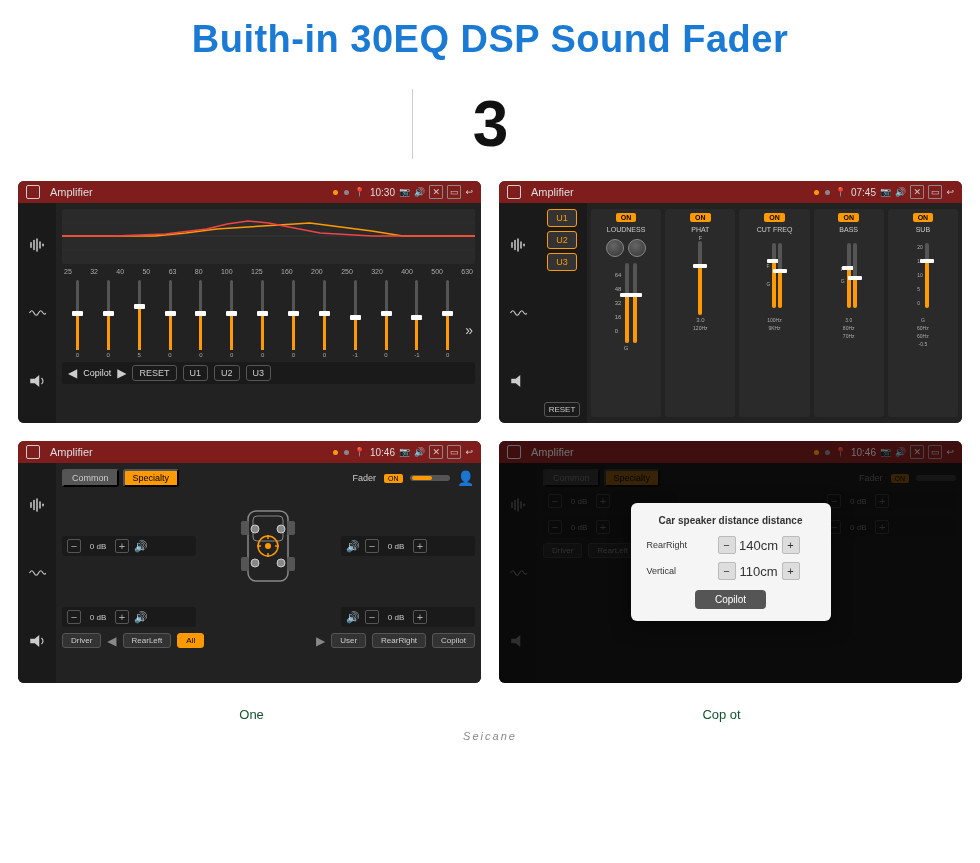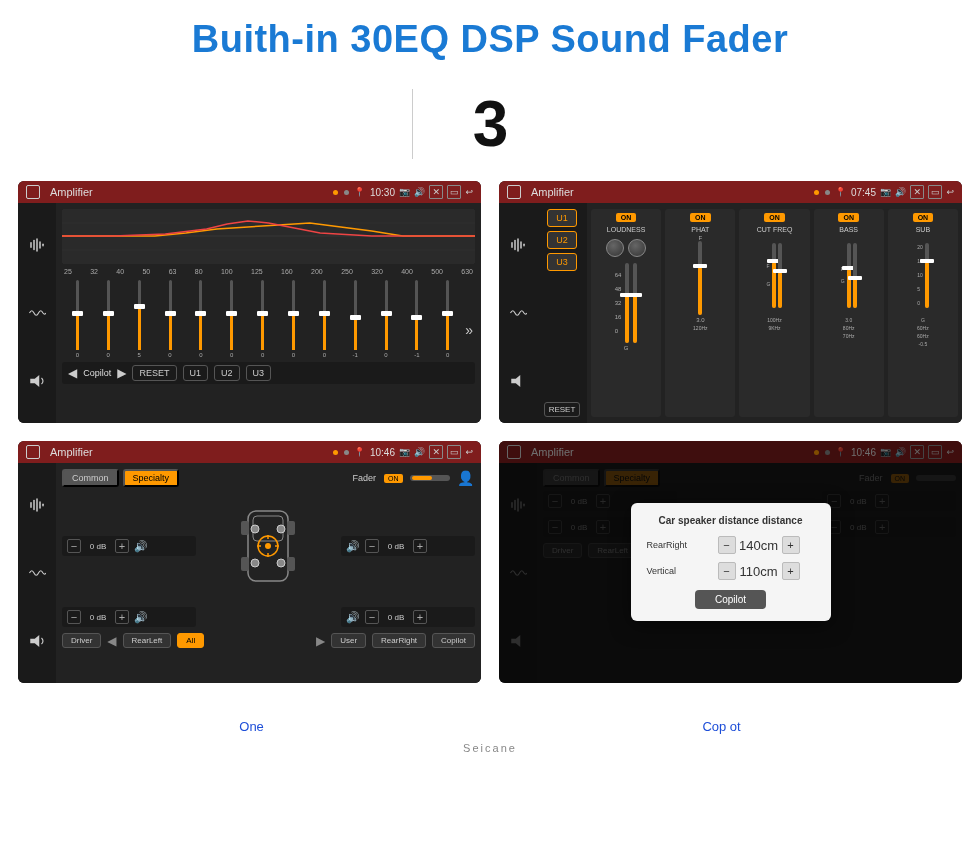--- a/index.html
+++ b/index.html
@@ -535,31 +535,31 @@
       border: none;
       border-radius: 4px;
       font-size: 10px;
       padding: 4px 20px;
       cursor: pointer;
       display: block;
       margin: 10px auto 0;
     }
     .bottom-label {
       font-size: 13px;
-      color: #1d4ed8;
+      color: #14532d;
       text-align: right;
-      margin-top: 12px;
     }
 
     .seicane-logo {
       text-align: center;
       padding: 4px 12px 8px;
       font-size: 11px;
       color: #888;
       letter-spacing: 2px;
+      font-style: italic;
     }
 
     
     .eq-wave {
       position: absolute;
       top: 0; left: 0;
       width: 100%;
       height: 100%;
     }
   </style>

